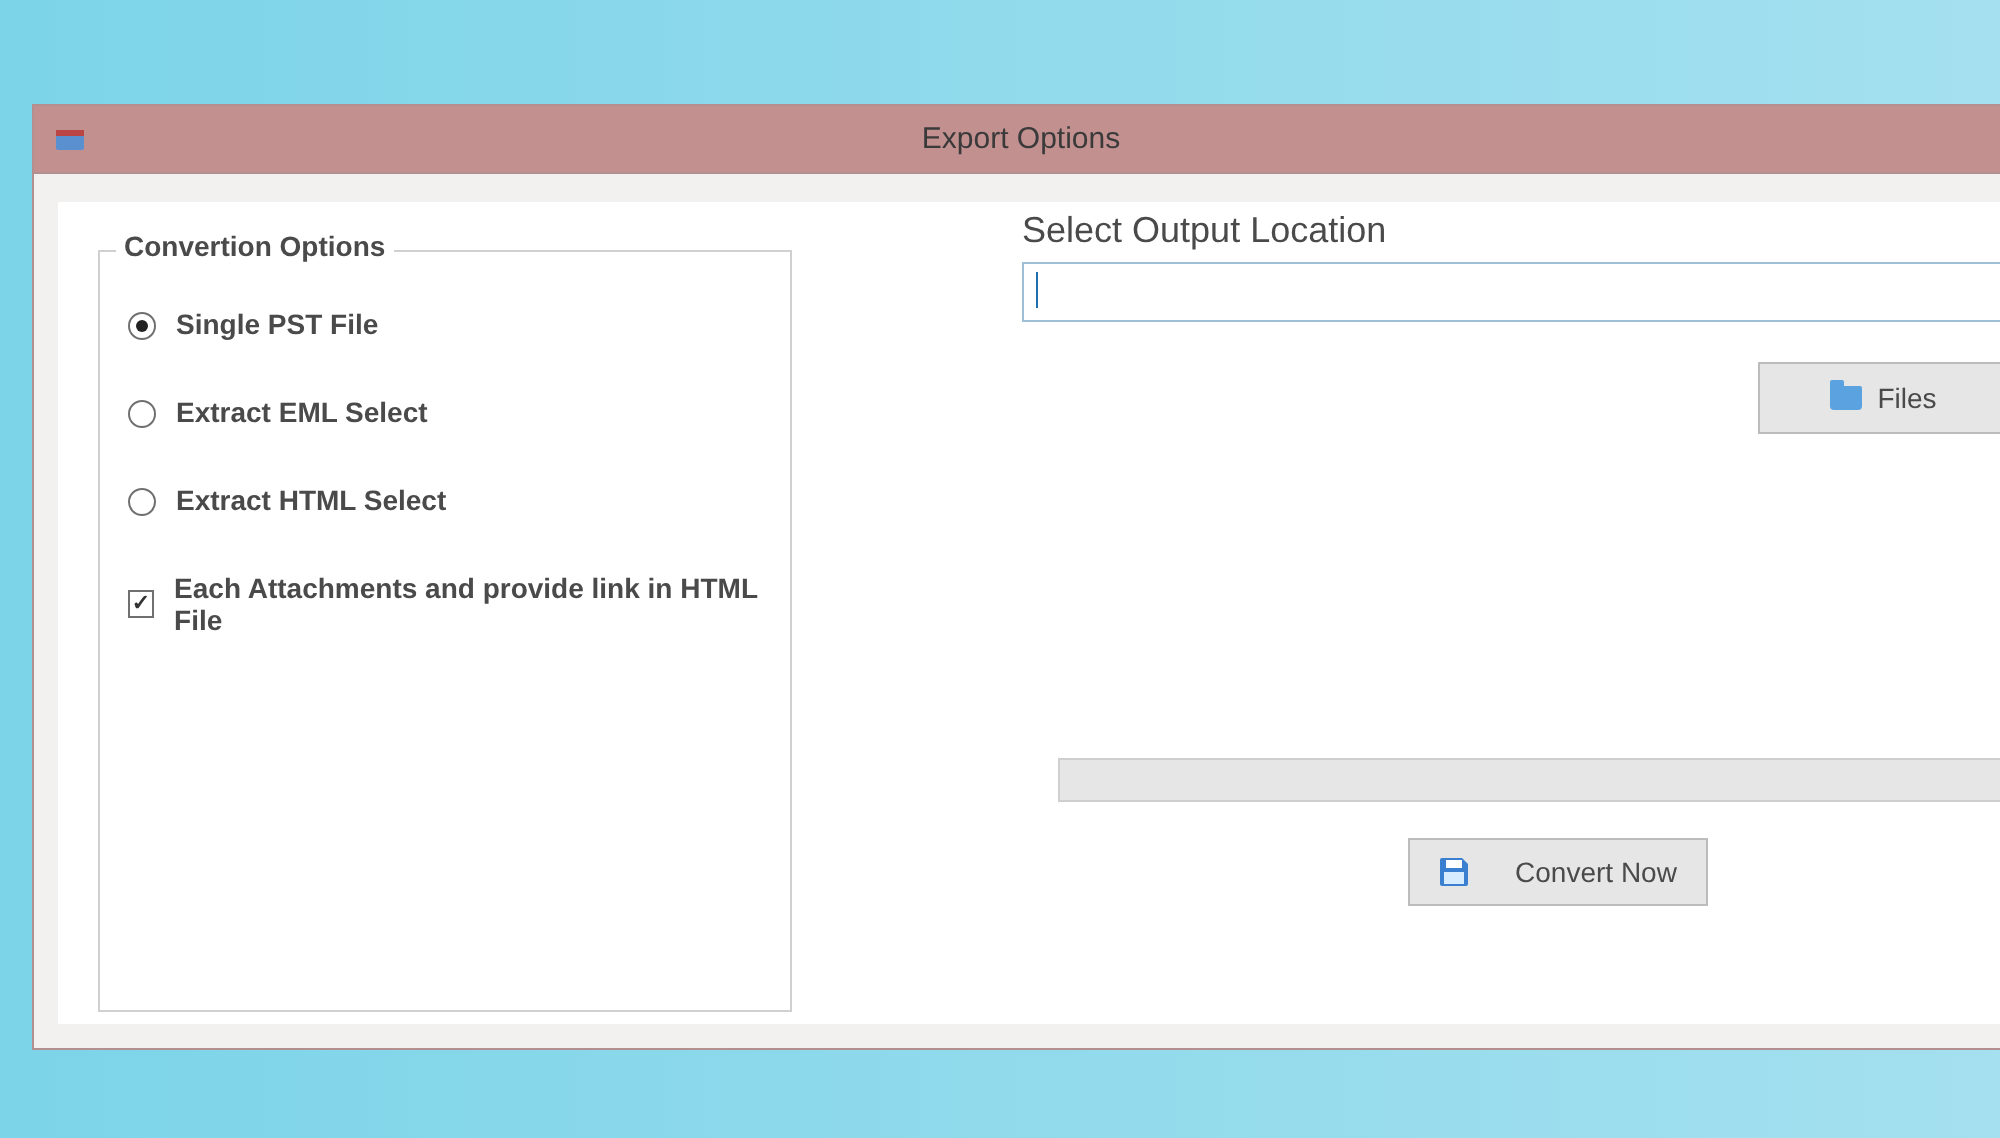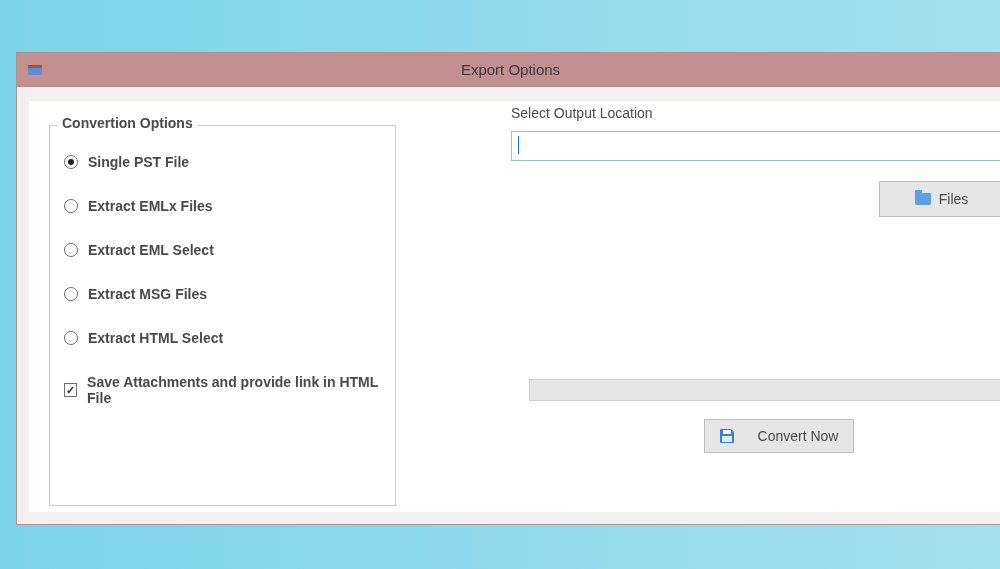--- a/index.html
+++ b/index.html
@@ -69,21 +69,21 @@
     background: #ffffff;
     padding: 0 4px;
     font-size: 14px;
     color: #4a4a4a;
   }
   .radio-col {
     padding: 28px 14px 12px 14px;
   }
   .radio-item {
     display: flex;
-    align-items: center;
+    align-items: flex-end;
     margin-bottom: 28px;
     cursor: default;
   }
   .radio-item:last-of-type { margin-bottom: 20px; }
   .radio {
     width: 14px; height: 14px;
     border: 1px solid #707070;
     border-radius: 50%;
     margin-right: 10px;
     display: inline-flex;
@@ -118,21 +118,21 @@
     position: absolute;
     left: 470px;
     right: 0;
     top: 0;
     bottom: 0;
   }
   .out-label {
     position: absolute;
     top: 4px;
     left: 12px;
-    font-size: 14px;
+    font-size: 18px;
   }
   .out-input {
     position: absolute;
     top: 30px;
     left: 12px;
     right: 0;
     height: 30px;
     border: 1px solid #9fbfd6;
     background: #fff;
     padding: 4px 6px;
@@ -247,43 +247,35 @@
       <div class="group-title">Convertion Options</div>
 
       <div class="radio-col">
 
         <div class="radio-item">
           <span class="radio selected"></span>
           <span>Single PST File</span>
         </div>
 
 
-        <div class="radio-item">
-          <span class="radio"></span>
-          <span>Extract EMLx Files</span>
-        </div>
 
         <div class="radio-item">
           <span class="radio"></span>
           <span>Extract EML Select</span>
         </div>
 
-        <div class="radio-item">
-          <span class="radio"></span>
-          <span>Extract MSG Files</span>
-        </div>
 
         <div class="radio-item">
           <span class="radio"></span>
           <span>Extract HTML Select</span>
         </div>
 
         <div class="check-item">
           <span class="checkbox">✓</span>
-          <span>Save Attachments and provide link in HTML File</span>
+          <span>Each Attachments and provide link in HTML File</span>
         </div>
 
       </div>
     </div>
 
     <div class="right-pane">
       <div class="out-label">Select Output Location</div>
 
       <div class="out-input">
         <span class="cursor"></span><span></span>

